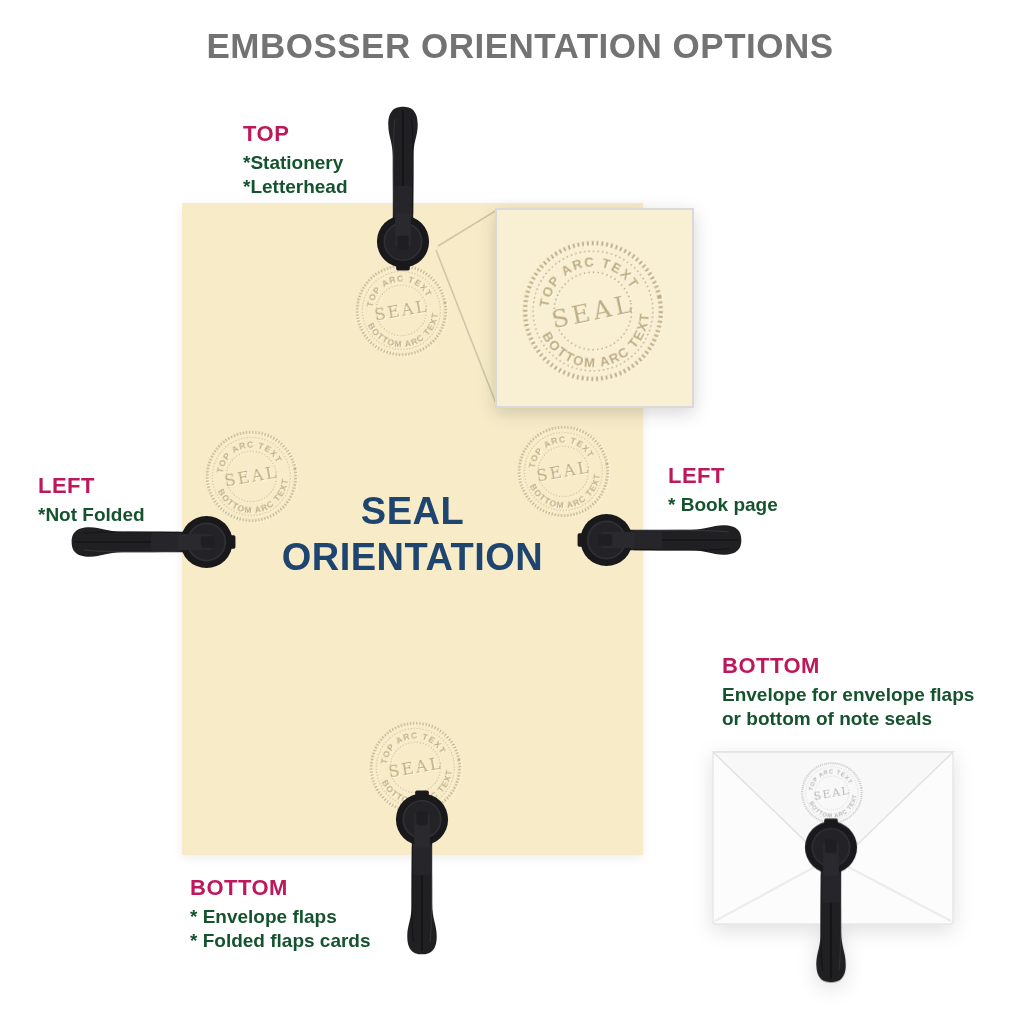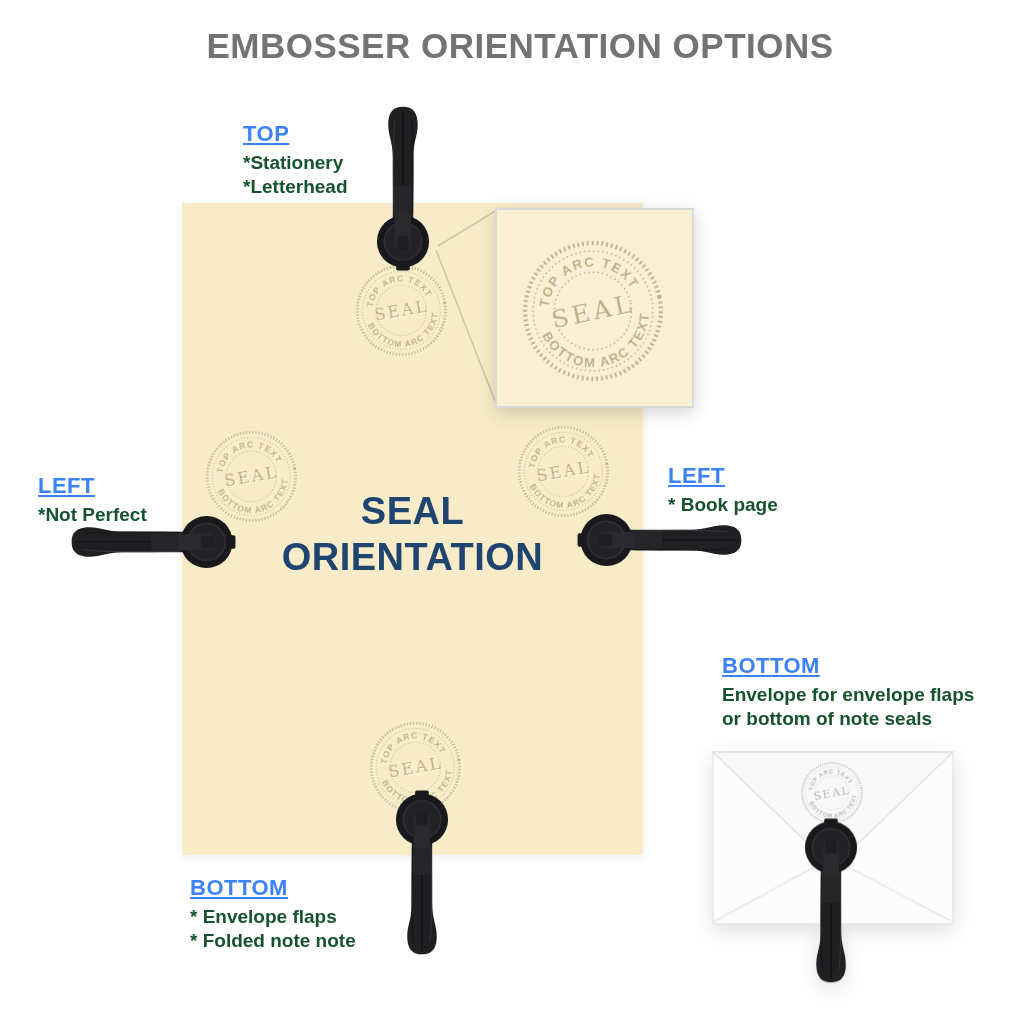--- a/index.html
+++ b/index.html
@@ -1,21 +1,21 @@
 <!DOCTYPE html>
 <html><head>
 <meta charset="utf-8">
 <style>
   html,body{margin:0;padding:0;background:#ffffff;}
   .canvas{position:relative;width:1024px;height:1024px;background:#ffffff;overflow:hidden;
           font-family:"Liberation Sans", sans-serif;}
   .title{position:absolute;top:26px;left:8px;width:100%;text-align:center;
          font-size:35px;font-weight:800;letter-spacing:0.5px;color:#737373;}
   .label{position:absolute;line-height:1.28;}
-  .label .head{display:block;font-size:22px;font-weight:800;color:#3b82f6;margin-bottom:3px;letter-spacing:0.5px;text-decoration:underline;}
+  .label .head{display:block;font-size:22px;font-weight:800;color:#be185d;margin-bottom:3px;letter-spacing:0.5px;}
   .label .item{display:block;font-size:19px;font-weight:700;color:#14532d;}
   .label-top{left:243px;top:120px;}
   .label-left{left:38px;top:472px;}
   .label-right{left:668px;top:462px;}
   .label-bottom-center{left:190px;top:874px;}
   .label-bottom-right{left:722px;top:652px;}
   .paper{position:absolute;left:182px;top:203px;width:461px;height:652px;
          background:#f8ecc8;box-shadow:0 3px 10px rgba(0,0,0,0.07);}
   .paper-title{position:absolute;top:285px;left:0;width:100%;text-align:center;
                color:#1e4470;font-size:38px;font-weight:800;line-height:1.22;letter-spacing:0.5px;}
@@ -36,32 +36,32 @@
   <div class="title">EMBOSSER ORIENTATION OPTIONS</div>
 
   <div class="label label-top">
     <span class="head">TOP</span>
     <span class="item">*Stationery</span>
     <span class="item">*Letterhead</span>
   </div>
 
   <div class="label label-left">
     <span class="head">LEFT</span>
-    <span class="item">*Not Perfect</span>
+    <span class="item">*Not Folded</span>
   </div>
 
   <div class="label label-right">
     <span class="head">LEFT</span>
     <span class="item">* Book page</span>
   </div>
 
   <div class="label label-bottom-center">
     <span class="head">BOTTOM</span>
     <span class="item">* Envelope flaps</span>
-    <span class="item">* Folded note note</span>
+    <span class="item">* Folded flaps cards</span>
   </div>
 
   <div class="label label-bottom-right">
     <span class="head">BOTTOM</span>
     <span class="item">Envelope for envelope flaps</span>
     <span class="item">or bottom of note seals</span>
   </div>
 
   <div class="paper">
     <div class="paper-title">

